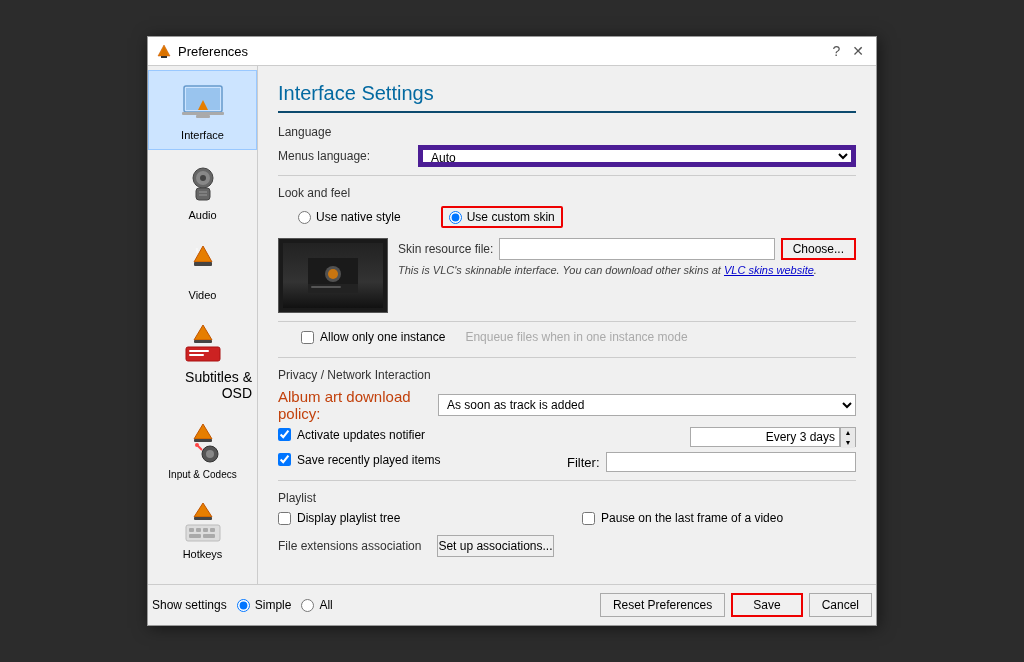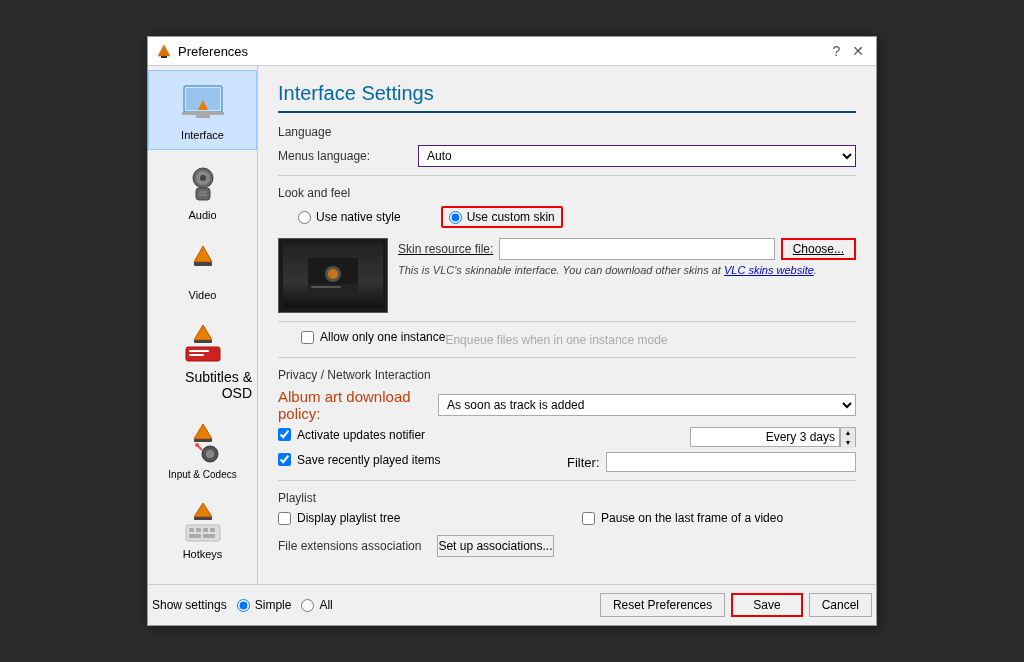--- a/index.html
+++ b/index.html
@@ -113,21 +113,21 @@
     }
     .row label {
       width: 140px;
       font-size: 12px;
       color: #333;
       flex-shrink: 0;
     }
     select.dropdown {
       flex: 1;
       height: 22px;
-      border: 1px solid #4c1d95;
+      border: 5px solid #4c1d95;
       background: #fff;
       font-size: 12px;
       padding: 0 4px;
       cursor: pointer;
     }
     .look-feel-row {
       display: flex;
       align-items: center;
       gap: 40px;
       margin-bottom: 10px;
@@ -173,21 +173,20 @@
     .skin-right {
       flex: 1;
       display: flex;
       flex-direction: column;
       gap: 4px;
     }
     .skin-file-row {
       display: flex;
       align-items: center;
       gap: 6px;
-      text-decoration: underline;
     }
     .skin-file-label {
       font-size: 12px;
       white-space: nowrap;
       color: #333;
     }
     .skin-file-input {
       flex: 1;
       height: 22px;
       border: 1px solid #aaa;
@@ -221,21 +220,21 @@
       align-items: center;
       gap: 6px;
       margin-bottom: 5px;
       font-size: 12px;
     }
     .checkbox-row input[type=checkbox] {
       cursor: pointer;
     }
     .instances-row {
       display: flex;
-      align-items: center;
+      gap: 20px;
       margin-bottom: 4px;
       padding-left: 23px;
     }
     .disabled-text {
       color: #aaa;
       font-size: 12px;
     }
     .update-freq {
       display: flex;
       align-items: center;

